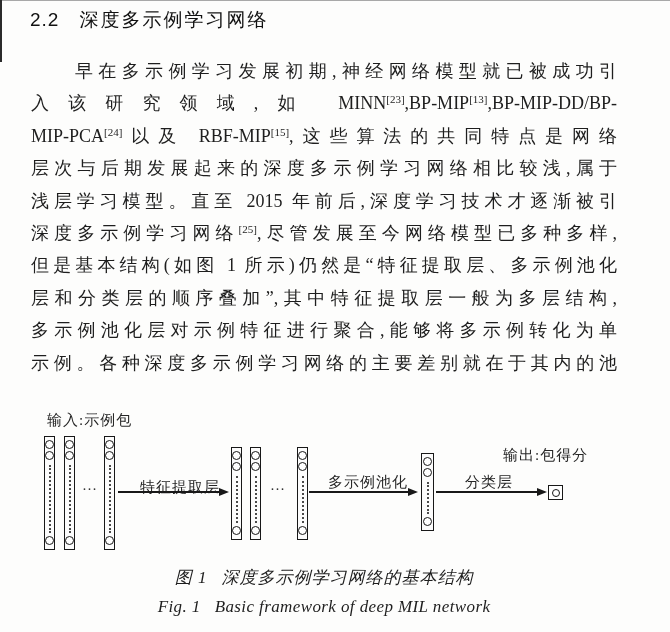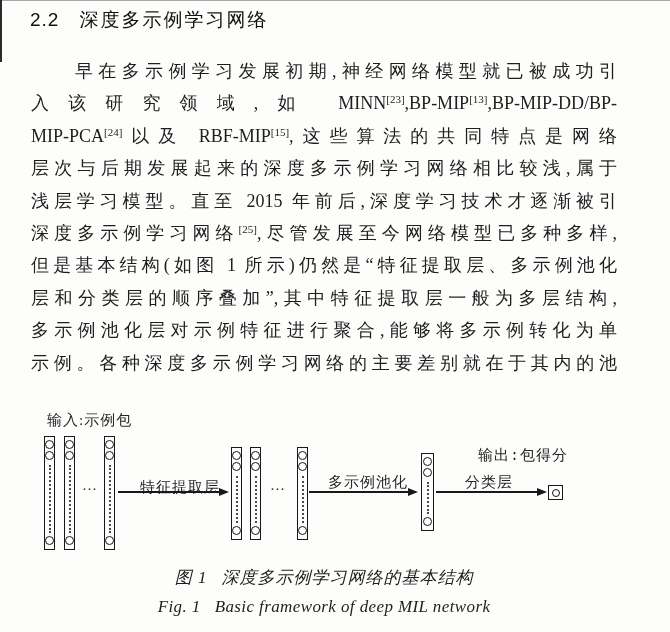--- a/index.html
+++ b/index.html
@@ -149,21 +149,21 @@
       <div class="node"></div>
       <div class="node"></div>
       <div class="vdots"></div>
       <div class="node last"></div>
     </div>
 
     <div class="figlabel" style="left:465px;top:68px;">分类层</div>
     <div class="arrow" style="left:436px;top:86px;width:102px;"></div>
     <div class="ahead" style="left:537px;top:82.5px;"></div>
 
-    <div class="figlabel" style="left:478px;top:41px;font-family:Liberation Mono, monospace;">输出:包得分</div>
+    <div class="figlabel" style="left:503px;top:41px;">输出:包得分</div>
     <div class="outbox" style="left:548px;top:80px;">
       <div class="outnode"></div>
     </div>
   </div>
 
   <div class="caption caption-zh">
     <span>图 1</span><span class="gap">深度多示例学习网络的基本结构</span>
   </div>
   <div class="caption caption-en">
     <span>Fig. 1</span><span class="gap">Basic framework of deep MIL network</span>

